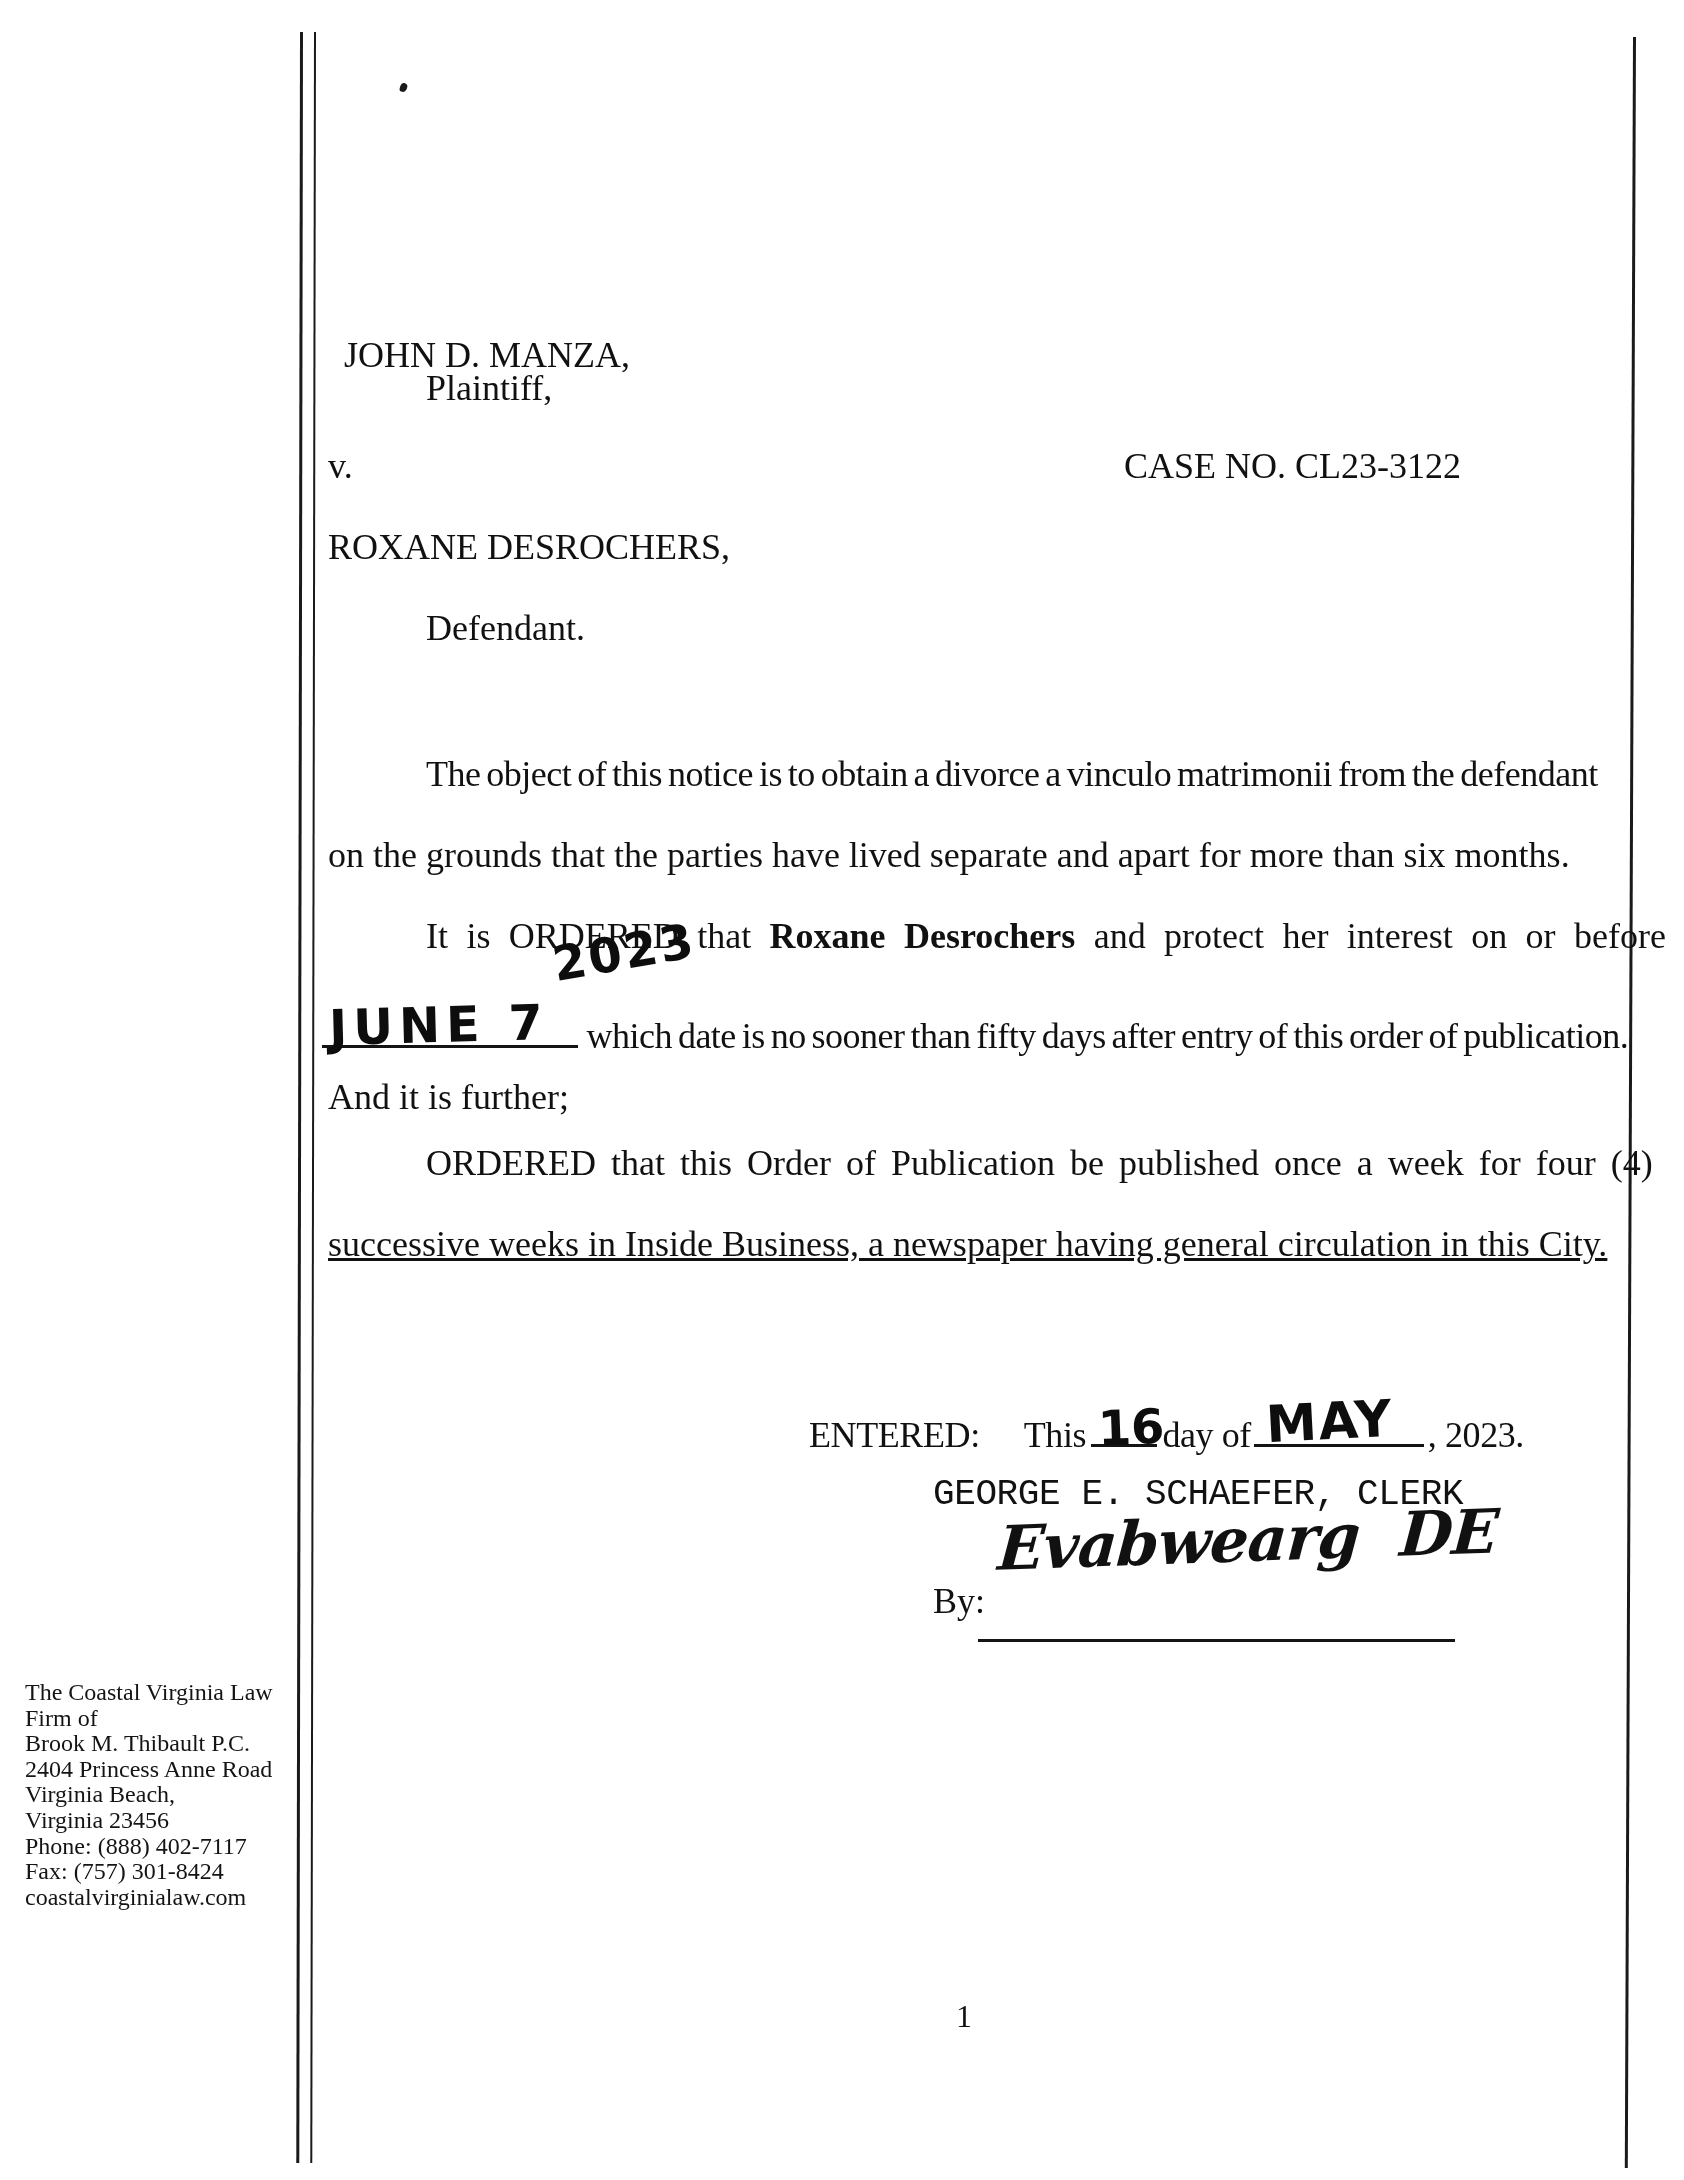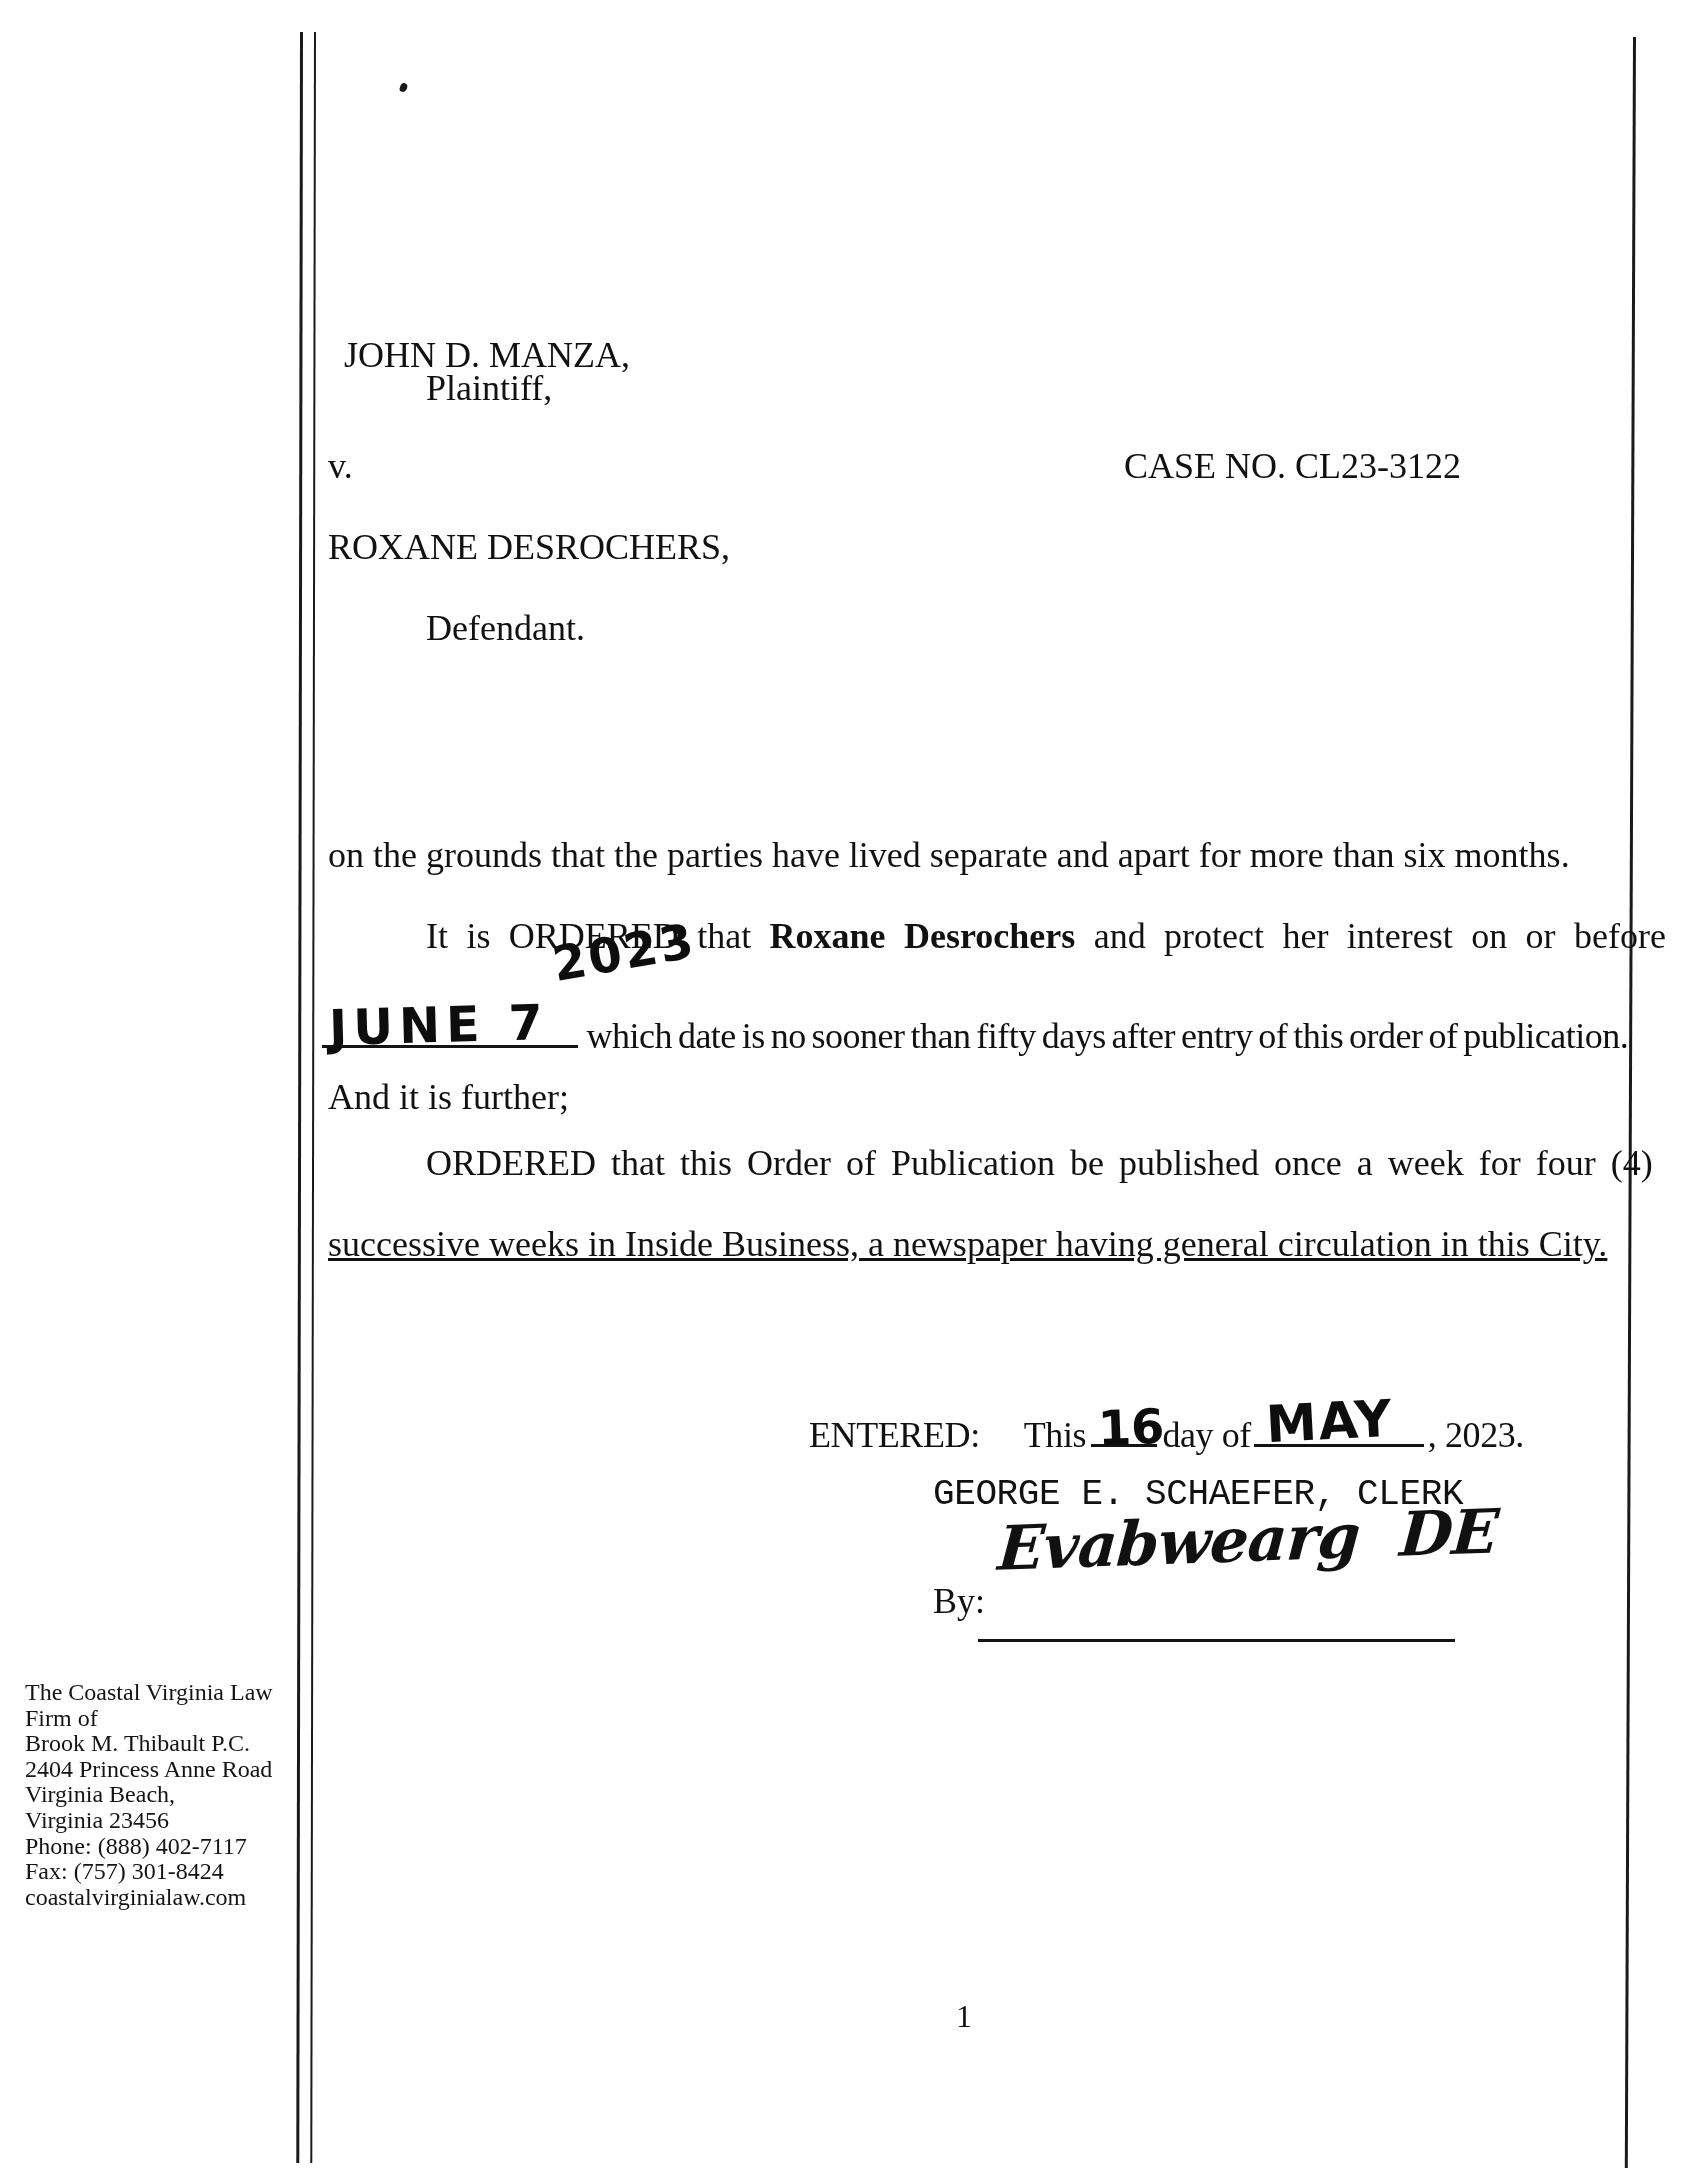--- a/index.html
+++ b/index.html
@@ -87,20 +87,21 @@
   <div class="line" style="left:344px;top:287px;margin-top:48px;">JOHN D. MANZA,</div>
   <div class="line" style="left:426px;top:368px;">Plaintiff,</div>
 
   <div class="line" style="left:328px;top:446px;">v.</div>
   <div class="line" style="left:1124px;top:446px;">CASE NO. CL23-3122</div>
 
   <div class="line" style="left:328px;top:527px;">ROXANE DESROCHERS,</div>
   <div class="line" style="left:426px;top:608px;">Defendant.</div>
 
 
+  <div class="line tight" style="left:426px;top:754px;">The object of this notice is to obtain a divorce a vinculo matrimonii from the defendant</div>
   <div class="line" style="left:328px;top:835px;">on the grounds that the parties have lived separate and apart for more than six months.</div>
 
   <div class="line just-wide" style="left:426px;top:916px;">
     <span>It is ORDERED that</span>
     <span class="bold">Roxane Desrochers</span>
     <span>and protect her interest on or before</span>
   </div>
 
   <div class="response-row">
     <span class="blank blank-june">

